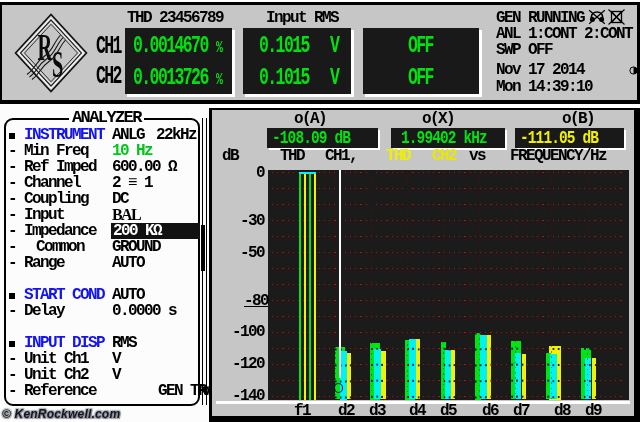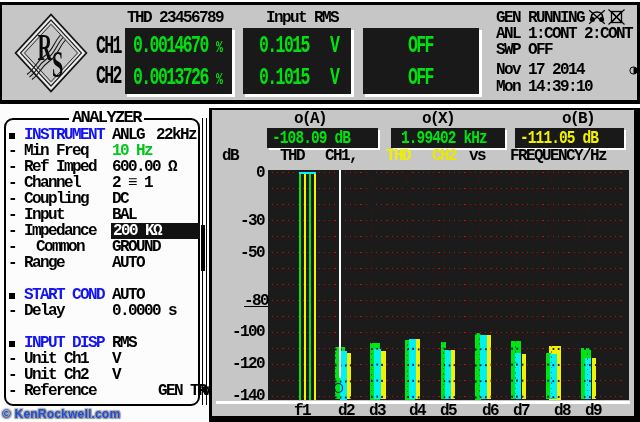--- a/index.html
+++ b/index.html
@@ -109,21 +109,21 @@
 <div class="m" style="left:24px;top:159px;">Ref Imped</div>
 <div class="m" style="left:112px;top:159px;">600.00 Ω</div>
 <div class="m" style="left:8px;top:175px;">-</div>
 <div class="m" style="left:24px;top:175px;">Channel</div>
 <div class="m" style="left:112px;top:175px;">2 ≡ 1</div>
 <div class="m" style="left:8px;top:191px;">-</div>
 <div class="m" style="left:24px;top:191px;">Coupling</div>
 <div class="m" style="left:112px;top:191px;">DC</div>
 <div class="m" style="left:8px;top:207px;">-</div>
 <div class="m" style="left:24px;top:207px;">Input</div>
-<div class="m" style="left:112px;top:207px;">BAL</div>
+<div class="m" style="left:112px;top:207px;font-family:Liberation Serif, serif;">BAL</div>
 <div class="m" style="left:8px;top:223px;">-</div>
 <div class="m" style="left:24px;top:223px;">Impedance</div>
 <div class="m" style="left:113px;top:223px;color:#fff;">200 KΩ</div>
 <div class="m" style="left:8px;top:239px;">-</div>
 <div class="m" style="left:36px;top:239px;">Common</div>
 <div class="m" style="left:112px;top:239px;">GROUND</div>
 <div class="m" style="left:8px;top:255px;">-</div>
 <div class="m" style="left:24px;top:255px;">Range</div>
 <div class="m" style="left:112px;top:255px;">AUTO</div>
 <div class="abs" style="left:9px;top:293px;width:5.5px;height:5.5px;background:#000;"></div>
@@ -138,21 +138,21 @@
 <div class="m" style="left:8px;top:351px;">-</div>
 <div class="m" style="left:24px;top:351px;">Unit Ch1</div>
 <div class="m" style="left:112px;top:351px;">V</div>
 <div class="m" style="left:8px;top:367px;">-</div>
 <div class="m" style="left:24px;top:367px;">Unit Ch2</div>
 <div class="m" style="left:112px;top:367px;">V</div>
 <div class="m" style="left:8px;top:383px;">-</div>
 <div class="m" style="left:24px;top:383px;">Reference</div>
 <div class="m" style="left:110px;top:383px;margin-left:48px;">GEN TRACK</div>
 
-<div class="abs" style="left:2px;top:407px;font-family:'Liberation Sans',sans-serif;font-weight:bold;font-size:12px;letter-spacing:0.2px;color:#1d4ed8;text-shadow:0 0 1.5px #909090,1px 1px 1px #808080,-1px -1px 1px #c0c0c0,1px -1px 1px #a0a0a0,-1px 1px 1px #a0a0a0;z-index:30;">© KenRockwell.com</div>
+<div class="abs" style="left:2px;top:407px;font-family:'Liberation Sans',sans-serif;font-weight:bold;font-style:italic;font-size:12px;letter-spacing:0.2px;color:#0f172a;text-shadow:0 0 1.5px #909090,1px 1px 1px #808080,-1px -1px 1px #c0c0c0,1px -1px 1px #a0a0a0,-1px 1px 1px #a0a0a0;z-index:30;">© KenRockwell.com</div>
 
 <div class="abs" style="left:208.8px;top:104px;width:431.2px;height:3.5px;background:#fff;"></div>
 <div class="abs" style="left:208.8px;top:107.5px;width:431.2px;height:314.5px;background:#000;"></div>
 <div class="abs" style="left:212.3px;top:110px;width:421.7px;height:306px;background:#c6c6c6;"></div>
 
 <div class="m" style="left:294px;top:111px;">o(A)</div>
 <div class="m" style="left:422px;top:111px;">o(X)</div>
 <div class="m" style="left:562px;top:111px;">o(B)</div>
 
 <div class="abs" style="left:267px;top:128px;width:111px;height:20px;background:#191919;"></div>

